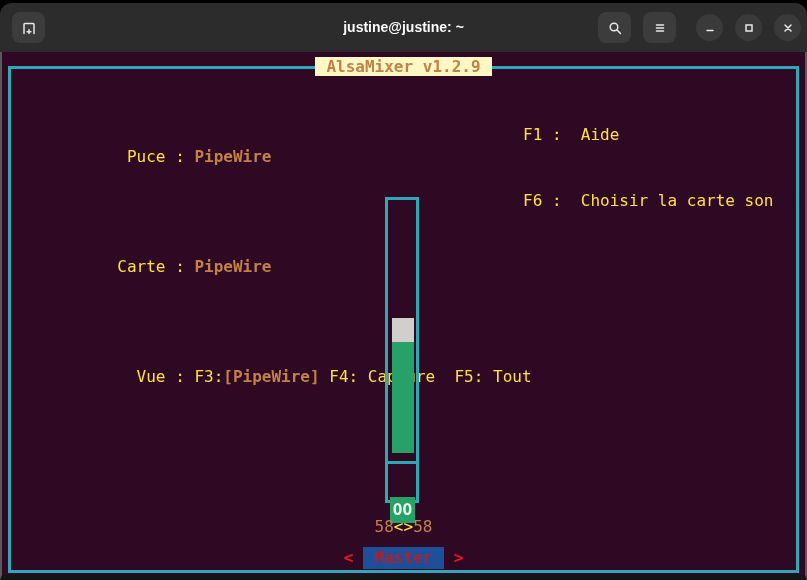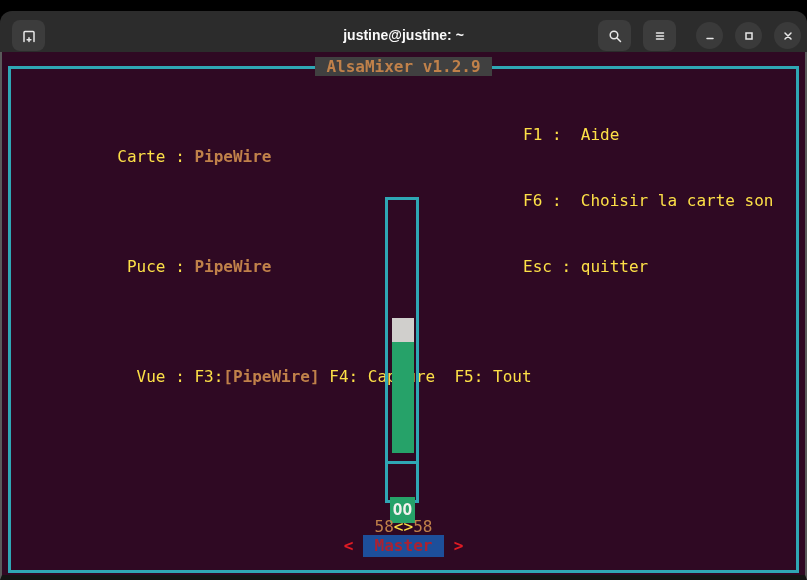--- a/index.html
+++ b/index.html
@@ -5,21 +5,21 @@
   html,body{margin:0;padding:0;background:#000;}
   *{box-sizing:border-box;}
   .window{
     position:relative;width:807px;height:580px;background:#000;
     font-family:"Liberation Sans",sans-serif;overflow:hidden;
   }
   
   .titlebar{
     position:absolute;left:0;top:3px;width:807px;height:49px;
     background:#2c2c2c;border-radius:12px 12px 0 0;
-    display:flex;align-items:center;margin-top:8px;
+    display:flex;align-items:center;
   }
   .tb-btn{
     width:33px;height:31px;border:none;border-radius:8px;background:#3c3c3c;
     display:flex;align-items:center;justify-content:center;padding:0;cursor:pointer;
   }
   .tb-circle{
     width:27px;height:27px;border:none;border-radius:50%;background:#3a3a3a;
     display:flex;align-items:center;justify-content:center;padding:0;cursor:pointer;
   }
   .tb-left{position:absolute;left:12px;top:9px;}
@@ -42,34 +42,34 @@
   .orange{color:#c0814a;}
   .b{font-weight:bold;}
   .mixer-box{
     position:absolute;left:6px;top:14px;width:791px;height:507px;
     border:3px solid #2fa7b5;
   }
   .box-title{
     position:absolute;left:0;width:100%;top:4px;text-align:center;
     font-weight:bold;color:#c0814a;pointer-events:none;
   }
-  .box-title span{background:#404040;padding:0 2px;margin-top:44px;}
+  .box-title span{background:#fef9c3;padding:0 2px;margin-top:44px;}
   .info-left{position:absolute;left:19px;top:28px;}
   .help{position:absolute;left:521px;top:28px;}
   
   .bar-border{position:absolute;left:383px;top:145px;width:34px;height:306px;border:3px solid #2fa7b5;}
   .seg-white{position:absolute;left:390px;top:266px;width:22px;height:24px;background:#d0cfcc;}
   .seg-green{position:absolute;left:390px;top:290px;width:22px;height:111px;background:#26a269;}
   .bar-divider{position:absolute;left:386px;top:409px;width:28px;height:3px;background:#2fa7b5;}
   .mute-box{
     position:absolute;left:388px;top:417px;width:25px;height:26px;background:#26a269;
     color:#f2f1ee;font-weight:bold;text-align:center;line-height:26px;margin-top:28px;
   }
   .values-line{position:absolute;left:0;width:100%;top:464px;text-align:center;font-weight:normal;}
-  .master-line{position:absolute;left:0;width:100%;top:483px;text-align:center;font-weight:bold;}
+  .master-line{position:absolute;left:0;width:100%;top:495px;text-align:center;font-weight:bold;}
   .arrow{color:#e01b24;}
   .master-name{background:#1d4f9b;color:#ac2231;display:inline-block;padding:0 2px;}
 </style>
 </head>
 <body>
 
 <div class="window">
 
   <div class="titlebar">
     <div class="tb-left">
@@ -111,34 +111,33 @@
     </div>
   </div>
 
   <div class="terminal">
 
     <div class="mixer-box"></div>
     <div class="box-title"><span> AlsaMixer v1.2.9 </span></div>
 
     <div class="info-left">
       <div class="line">
-        <span class="teal">  Carte : </span><span class="orange b">PipeWire</span>
+        <span class="teal">   Puce : </span><span class="orange b">PipeWire</span>
       </div>
       <div class="line">
-        <span class="teal">   Puce : </span><span class="orange b">PipeWire</span>
+        <span class="teal">  Carte : </span><span class="orange b">PipeWire</span>
       </div>
       <div class="line">
         <span class="teal">    Vue : F3:</span><span class="orange b">[PipeWire]</span><span class="teal"> F4: Capture  F5: Tout</span>
       </div>
     </div>
 
     <div class="help">
       <div class="line teal">F1 :  Aide</div>
       <div class="line teal">F6 :  Choisir la carte son</div>
-      <div class="line teal">Esc : quitter</div>
     </div>
 
     <div class="bar-border"></div>
     <div class="seg-white"></div>
     <div class="seg-green"></div>
     <div class="bar-divider"></div>
     <div class="mute-box">OO</div>
 
     <div class="values-line"><span class="orange">58</span><span class="teal">&lt;&gt;</span><span class="orange">58</span></div>
 

